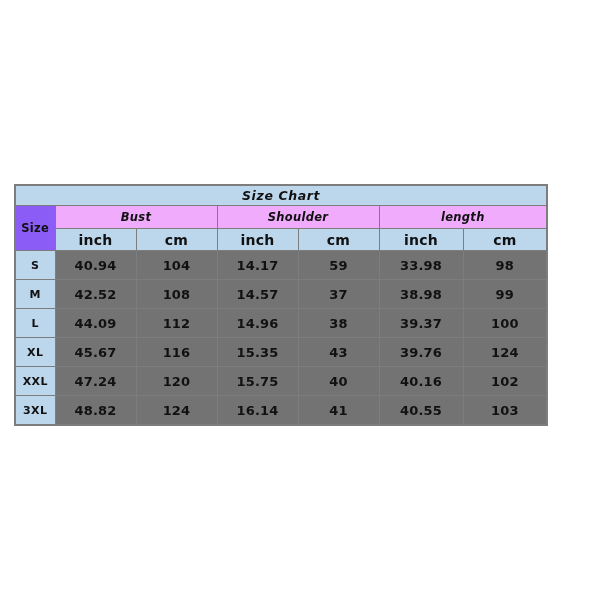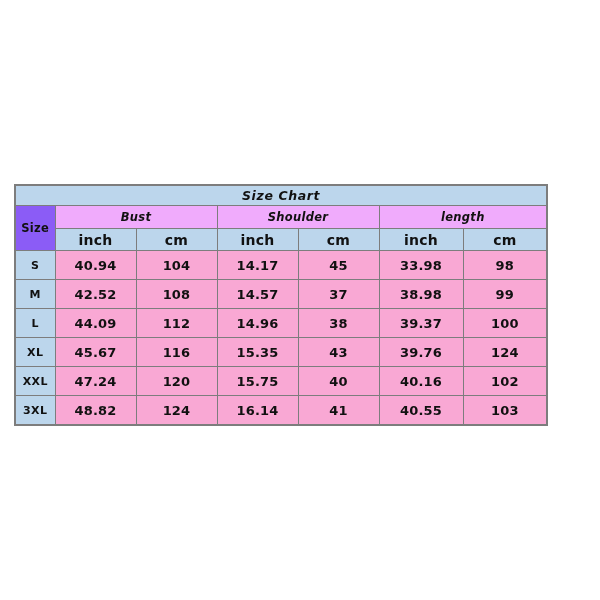--- a/index.html
+++ b/index.html
@@ -87,21 +87,21 @@
   
   .row-label {
     height: 28px;
     background: #bcd6ec;
     font-size: 11px;
     font-weight: bold;
     letter-spacing: 0.4px;
   }
   .data-cell {
     height: 28px;
-    background: #f9a8d4;
+    background: #737373;
     font-size: 13px;
     font-weight: bold;
     letter-spacing: 0.2px;
     border-color: #c79a14;
   }
   
   .data-cell.first-data {
     border-left-color: #7d7d7d;
   }
 </style>
@@ -140,21 +140,21 @@
           <td class="unit-cell">cm</td>
           <td class="unit-cell">inch</td>
           <td class="unit-cell">cm</td>
         </tr>
 
         <tr>
           <td class="row-label">S</td>
           <td class="data-cell first-data">40.94</td>
           <td class="data-cell">104</td>
           <td class="data-cell">14.17</td>
-          <td class="data-cell">45</td>
+          <td class="data-cell">59</td>
           <td class="data-cell">33.98</td>
           <td class="data-cell">98</td>
         </tr>
 
         <tr>
           <td class="row-label">M</td>
           <td class="data-cell first-data">42.52</td>
           <td class="data-cell">108</td>
           <td class="data-cell">14.57</td>
           <td class="data-cell">37</td>

